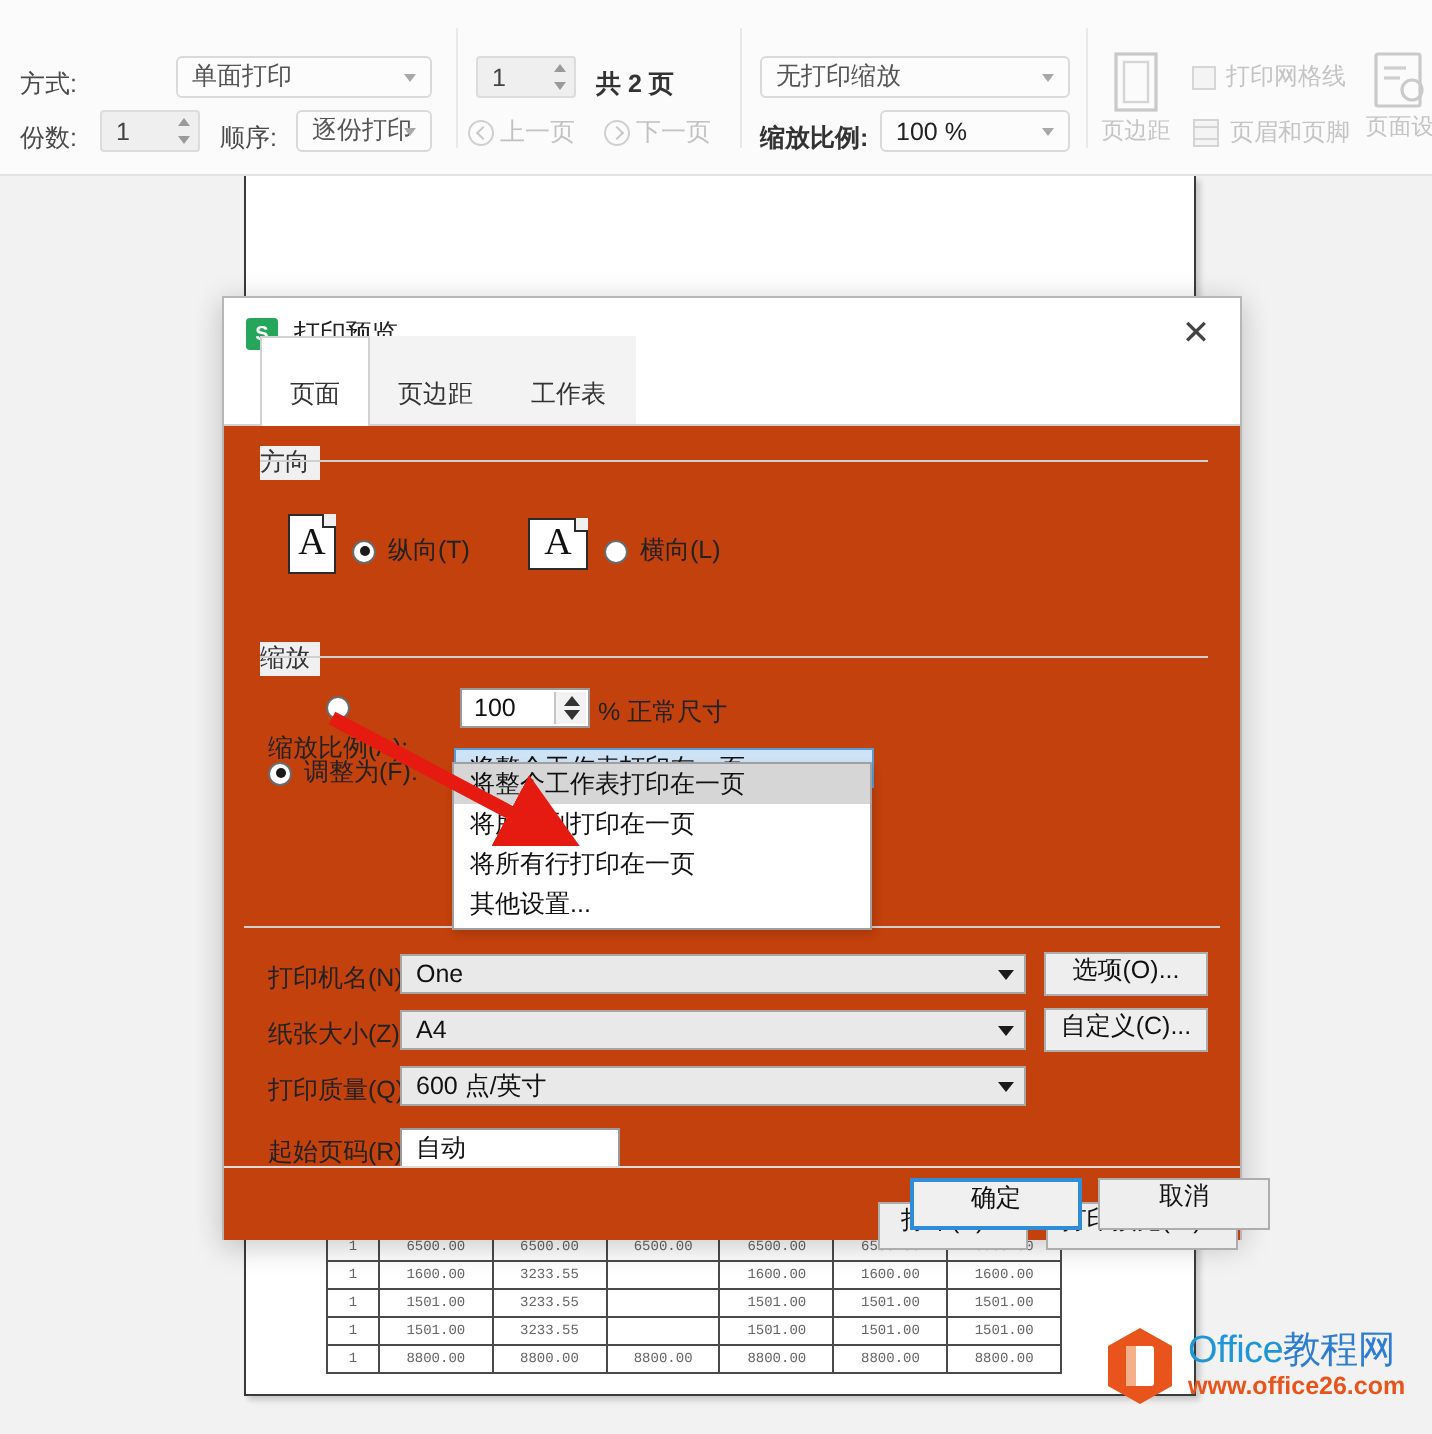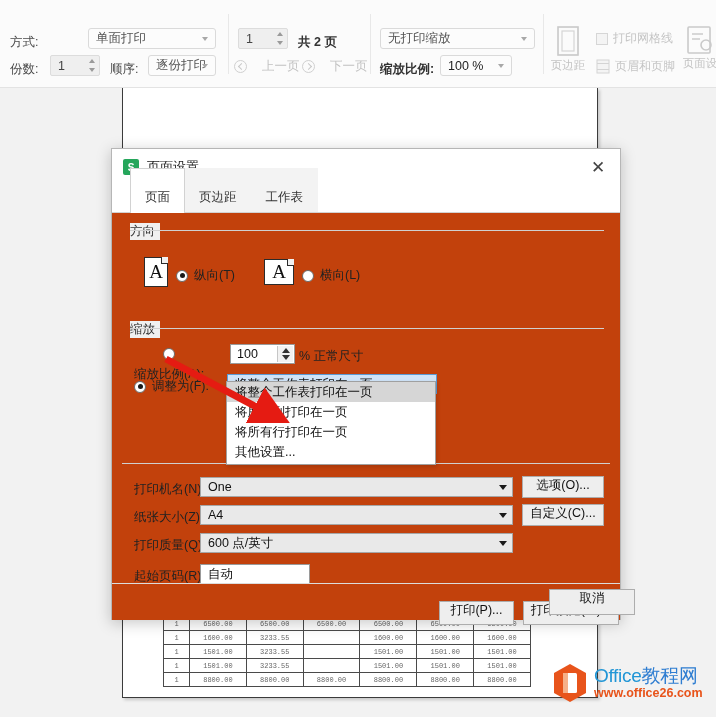--- a/index.html
+++ b/index.html
@@ -74,21 +74,21 @@
     margin-bottom: 5px;
   }
   .tb-spin .spinbtns i.dn {
     border-left: 3px solid transparent;
     border-right: 3px solid transparent;
     border-top: 4px solid #9a9a9a;
   }
   .navbtn {
     position: absolute;
     font-size: 12.5px; color: #c2c2c2;
-    display: flex; align-items: center; gap: 15px;
+    display: flex; align-items: center; gap: 3px;
     white-space: nowrap;
   }
   .navbtn .circ {
     display: inline-block;
     width: 13px; height: 13px;
     border: 1px solid #d0d0d0;
     border-radius: 50%;
     position: relative;
     flex: none;
   }
@@ -540,21 +540,21 @@
       <span>下一页</span>
     </div>
 
     <div class="tb-sep" style="left:370px;"></div>
 
     <div class="tb-combo" style="left:380px; top:28px; width:155px; height:21px;">
       <span>无打印缩放</span>
       <span class="arrow"></span>
     </div>
     <div class="tb-label" style="left:380px; top:61px; font-weight:bold; color:#333;">缩放比例:</div>
-    <div class="tb-combo" style="left:440px; top:55px; width:72px; height:21px; color:#222;">
+    <div class="tb-combo" style="left:440px; top:55px; width:95px; height:21px; color:#222;">
       <span>100 %</span>
       <span class="arrow"></span>
     </div>
 
     <div class="tb-sep" style="left:543px;"></div>
 
     <div class="icon-btn" style="left:547px; top:26px; width:42px;">
       <svg width="24" height="30" viewBox="0 0 24 30">
         <rect x="2" y="1" width="20" height="28" fill="none" stroke="#c9c9c9" stroke-width="1.6"></rect>
         <rect x="6" y="5" width="12" height="20" fill="none" stroke="#d5d5d5" stroke-width="1.2"></rect>
@@ -583,21 +583,21 @@
         <circle cx="19" cy="19" r="5" fill="none" stroke="#cacaca" stroke-width="1.6"></circle>
       </svg>
       <span style="margin-top:2px;">页面设</span>
     </div>
   </div>
 
   <div class="dialog">
 
     <div class="dlg-title">
       <span class="dlg-logo">S</span>
-      <span class="dlg-title-text">页面设置</span>
+      <span class="dlg-title-text">打印预览</span>
       <span class="dlg-close">✕</span>
     </div>
 
     <div class="tabs">
         <div class="tab active"><span>页面</span></div>
         <div class="tab"><span>页边距</span></div>
         <div class="tab"><span>工作表</span></div>
       </div>
 
     <div class="dlg-body">
@@ -689,20 +689,23 @@
 
       <div class="btn" style="left:327px; top:388px; width:75px; height:24px;">
         <span>打印(P)...</span>
       </div>
       <div class="btn" style="left:411px; top:388px; width:96px; height:24px;">
         <span>打印预览(W)...</span>
       </div>
     </div>
 
     <div class="dlg-footer-sep" style="top:434px;"></div>
+    <div class="btn primary" style="left:343px; top:440px; width:86px; height:26px;">
+      <span>确定</span>
+    </div>
     <div class="btn" style="left:437px; top:440px; width:86px; height:26px;">
       <span>取消</span>
     </div>
   </div>
 
   <div class="dropdown">
       <div class="dd-item sel">
         <span>将整个工作表打印在一页</span>
       </div>
       <div class="dd-item">

